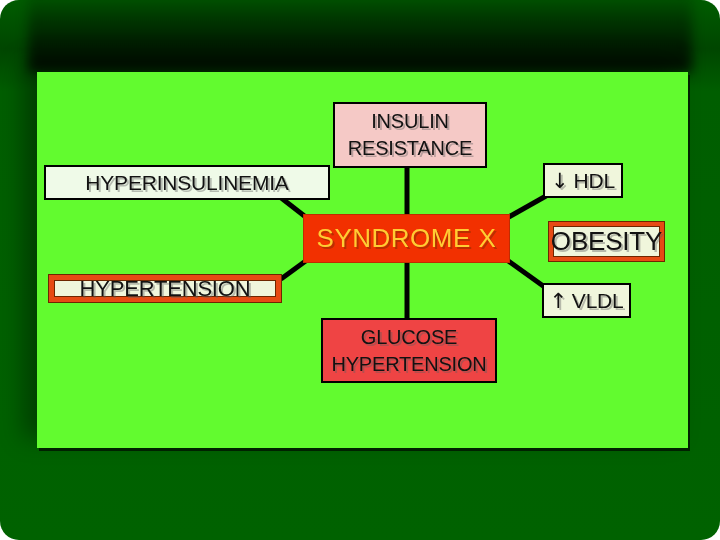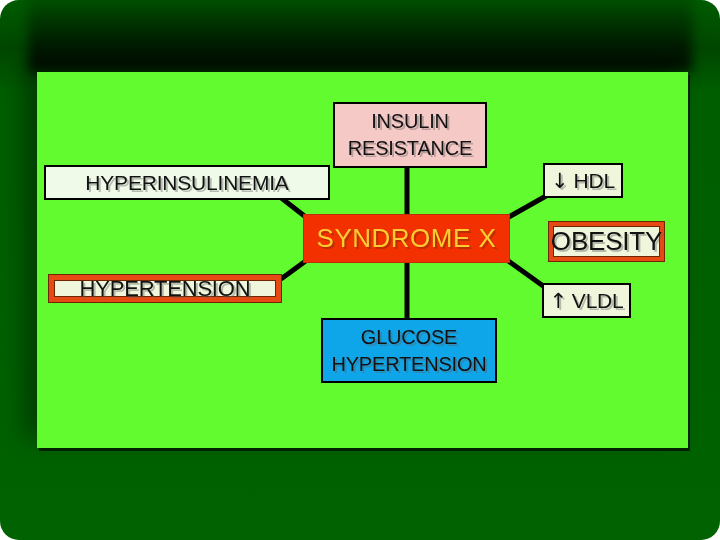--- a/index.html
+++ b/index.html
@@ -109,21 +109,21 @@
 
     <div class="node" id="node-hypertension" style="background-color: rgb(240, 246, 220); border-color: rgb(230, 74, 20);">
       <span>HYPERTENSION</span>
     </div>
 
     <div class="node" id="node-vldl" style="background-color: rgb(240, 246, 220);">
       <span class="arrow-glyph">↑</span>
       <span>VLDL</span>
     </div>
 
-    <div class="node" id="node-glucose-intolerance" style="background-color: #0ea5e9;">
+    <div class="node" id="node-glucose-intolerance" style="background-color: #ef4444;">
       <div class="lines">
         <span>GLUCOSE</span>
         <span>HYPERTENSION</span>
       </div>
     </div>
 
   </div>
 </div>
 
 </body></html>

